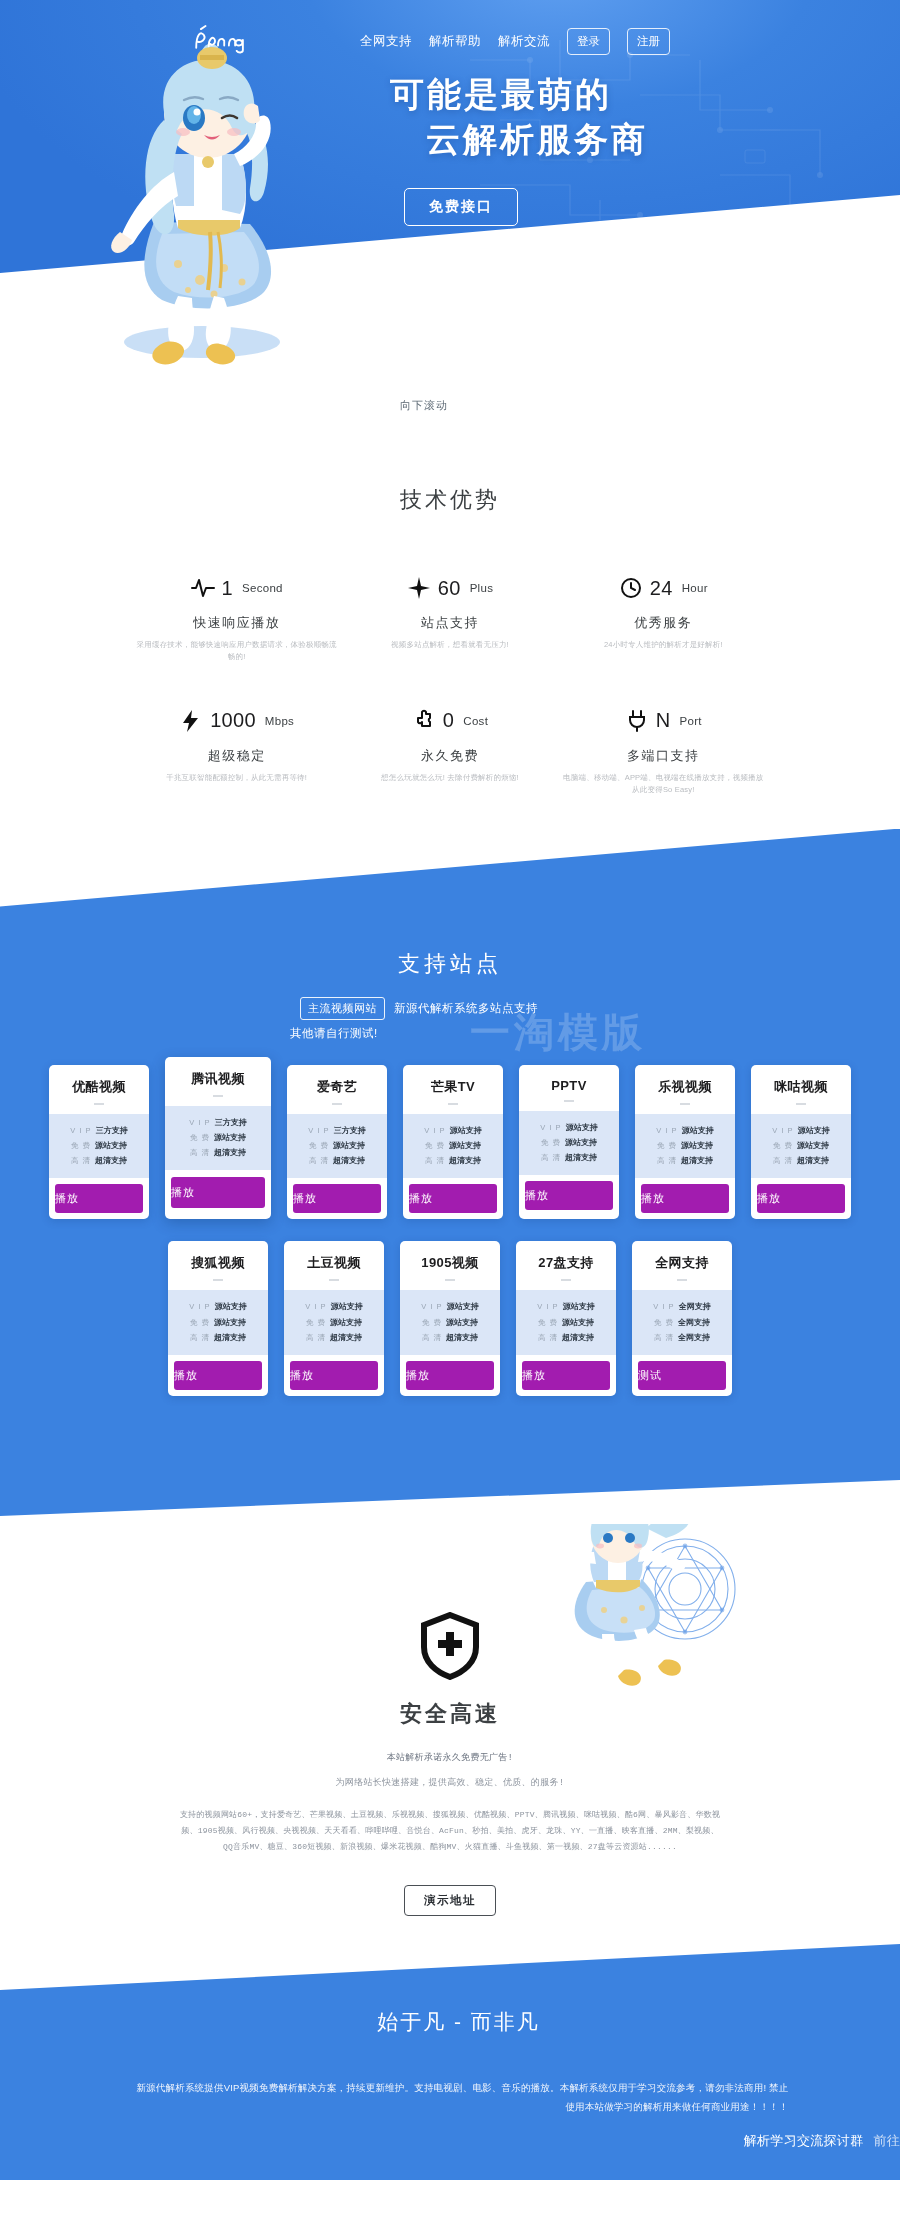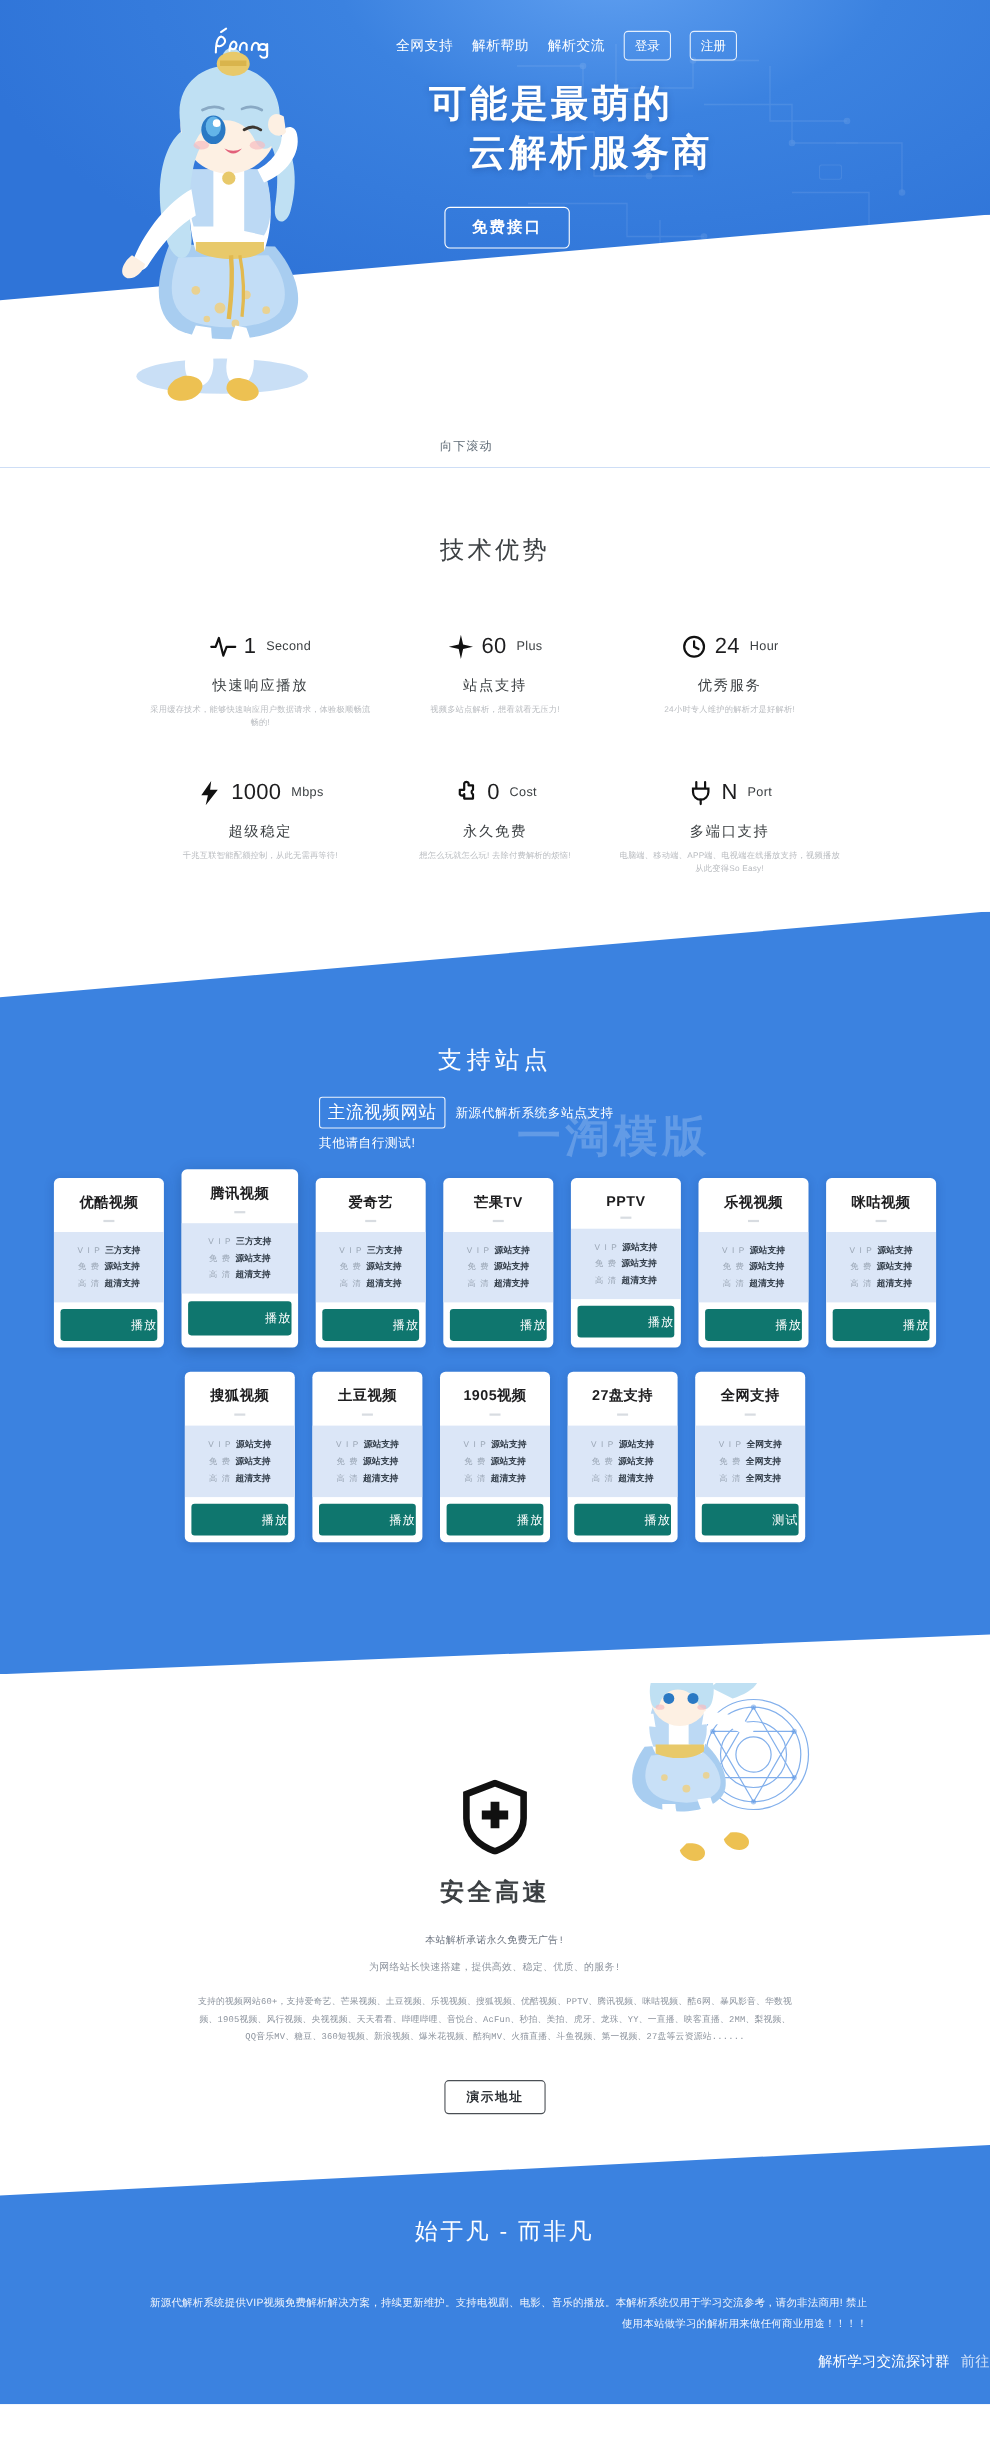--- a/index.html
+++ b/index.html
@@ -96,21 +96,21 @@
   .sites-title {
     text-align:center; font-size:22px; letter-spacing:4px; color:#fff; font-weight:normal;
     margin-bottom:18px;
   }
   .sites-sub {
     width:560px; margin:0 auto 24px auto; text-align:left; padding-left:120px;
   }
   .sub-row { display:flex; align-items:center; gap:9px; }
   .badge {
     border:1px solid rgba(255,255,255,.9); border-radius:3px;
-    font-size:16px; padding:3px 7px; letter-spacing:.5px; white-space:nowrap;
+    font-size:11px; padding:3px 7px; letter-spacing:.5px; white-space:nowrap;margin-left:10px;
   }
   .sub-text { font-size:11.5px; letter-spacing:.5px; }
   .sub-text2 { font-size:11.5px; letter-spacing:.5px; margin-top:6px; }
 
   .card-row {
     display:flex; justify-content:center; gap:16px; margin-top:16px;
   }
   .card {
     width:100px; background:#fff; border-radius:5px; overflow:hidden;
     box-shadow:0 2px 9px rgba(10,45,100,.18); color:#333;
@@ -125,21 +125,21 @@
     width:10px; height:2px; background:#d8dce1; margin:3px auto 9px auto;
   }
   .card-body { background:#dbe6f7; padding:9px 0 10px 0; }
   .card-line {
     display:flex; justify-content:center; align-items:baseline; gap:4px;
     font-size:7.5px; line-height:1.9; white-space:nowrap;
   }
   .ck { color:#9aa6b5; letter-spacing:1px; }
   .cv { color:#2f3a46; font-size:8px; font-weight:bold; }
   .card-btn {
-    background:#0f766e; color:#fff; text-align:right; font-size:11px;
+    background:#a21caf; color:#fff; text-align:left; font-size:11px;
     padding:7px 0; letter-spacing:1px; cursor:pointer; margin:6px; border-radius:3px;
   }
   .card.featured .card-btn { margin:7px 6px 8px 6px; padding:8px 0; }
 
   
   .safe {
     position:relative; background:#fff; padding:96px 0 74px 0; width:900px; overflow:hidden;font-family:Liberation Mono, monospace;
   }
   .safe-girl { position:absolute; right:180px; top:8px; width:190px; height:175px; }
   .safe-seal { position:absolute; right:160px; top:18px; width:110px; height:110px; opacity:.85; }

